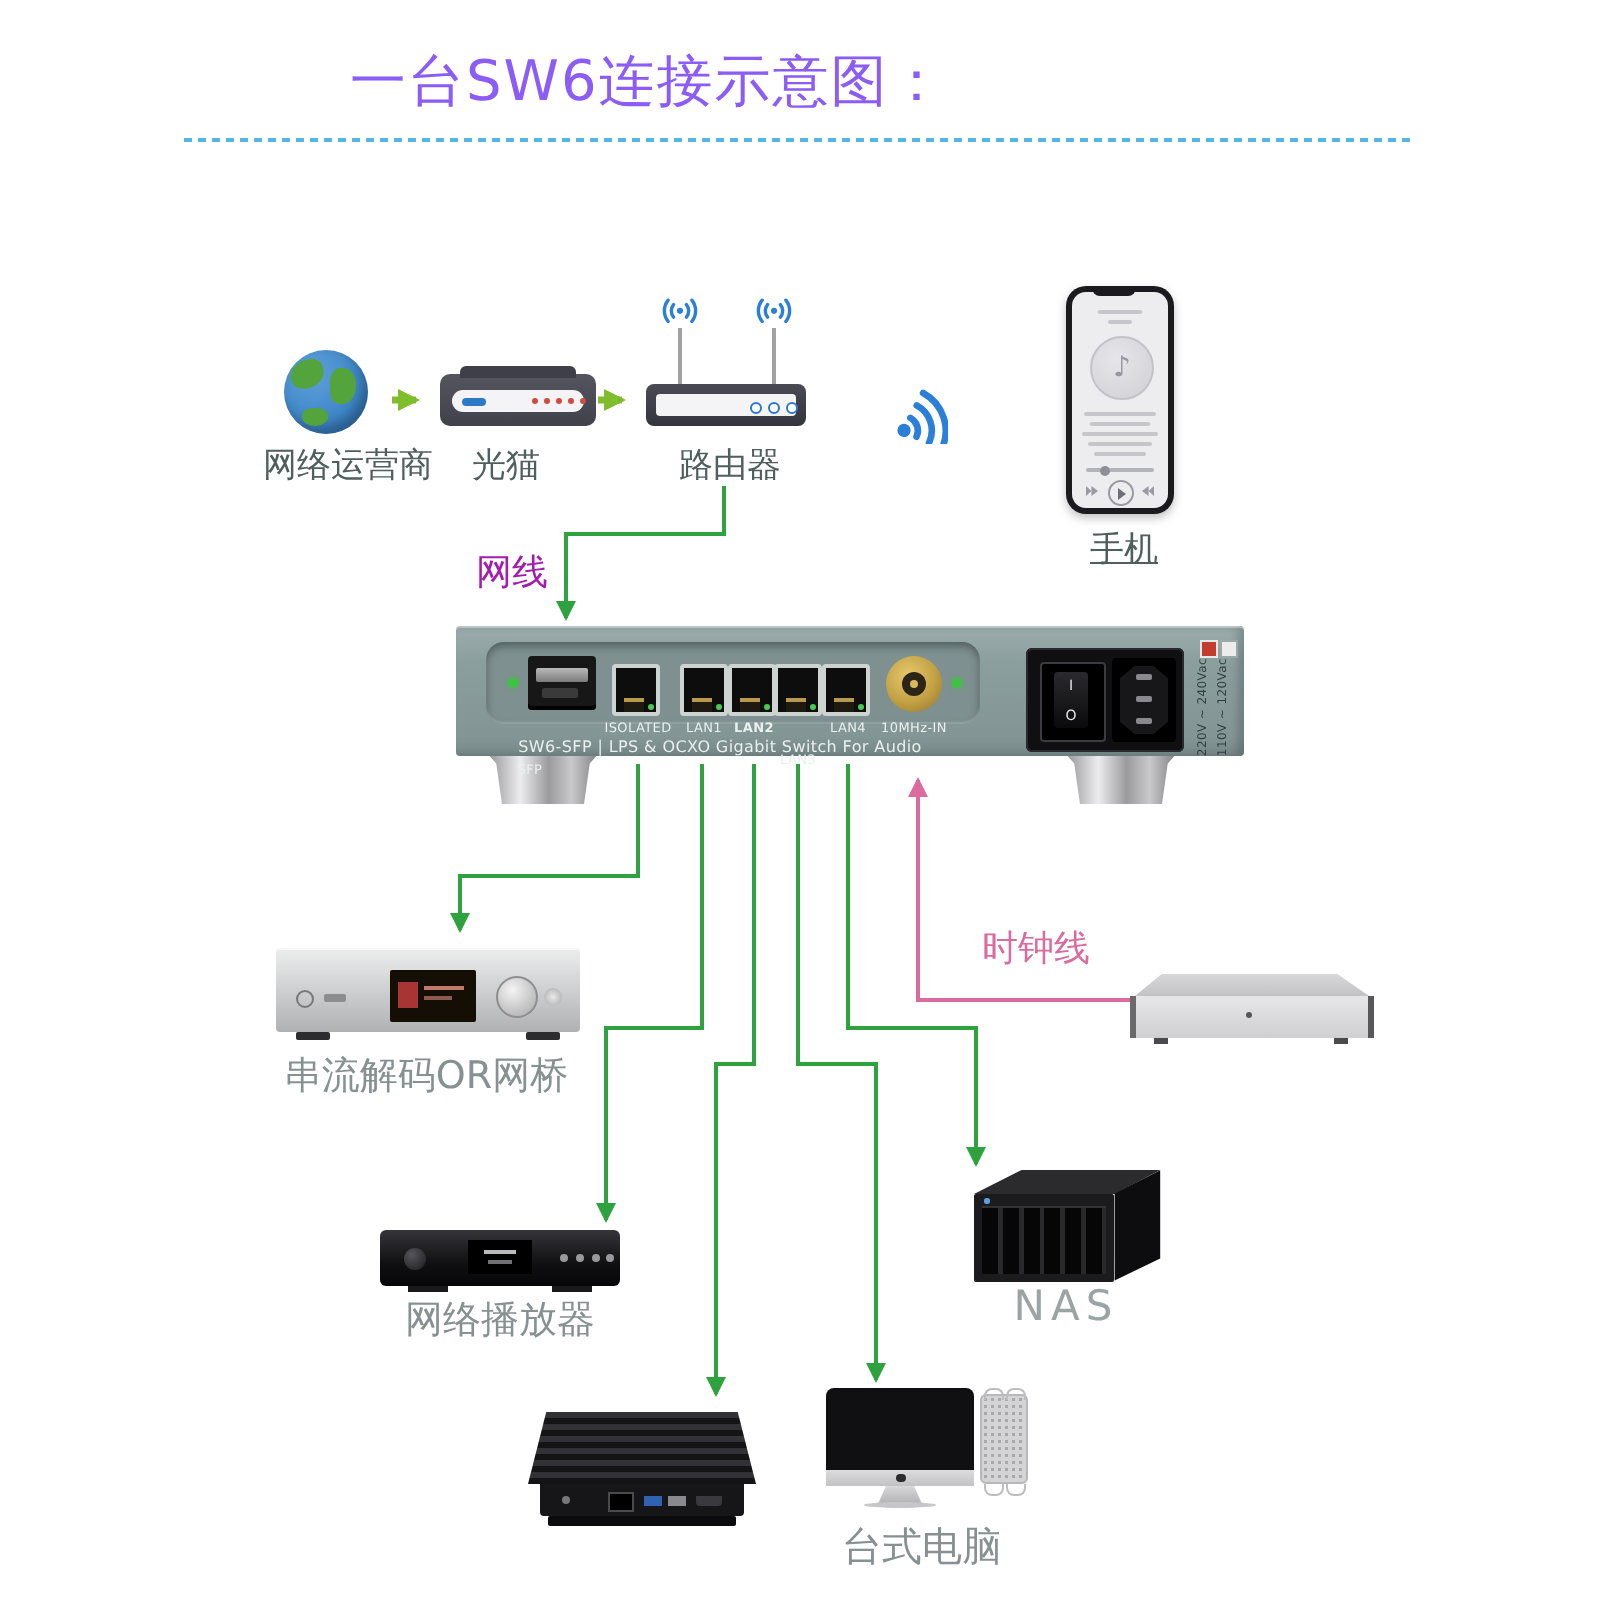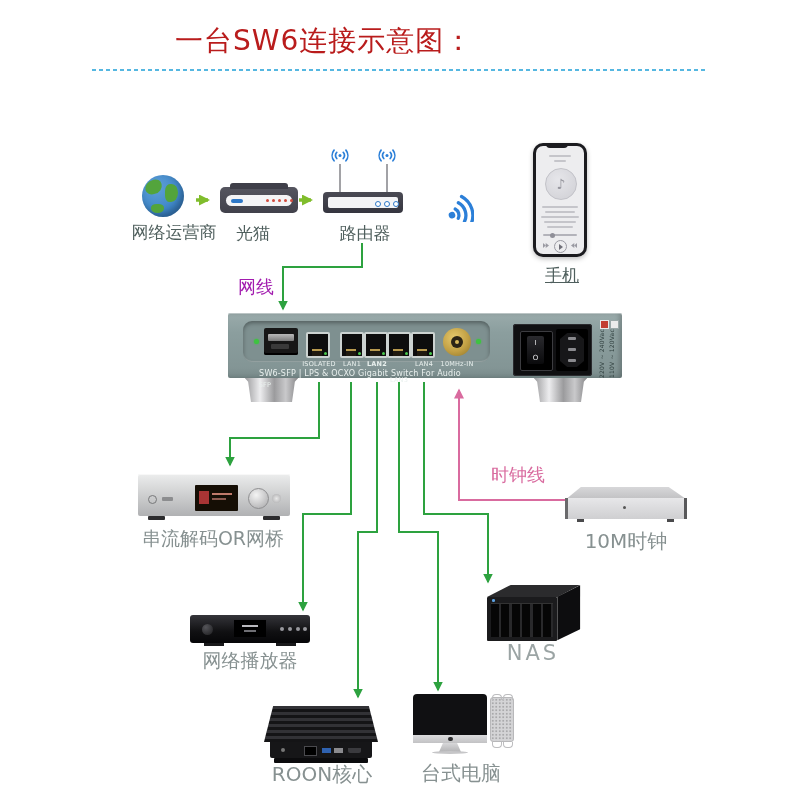--- a/index.html
+++ b/index.html
@@ -3,21 +3,21 @@
 <meta charset="utf-8">
 <style>
   html,body{margin:0;padding:0;background:#fff;}
   #canvas{position:relative;width:800px;height:800px;background:#ffffff;overflow:hidden;
           font-family:"DejaVu Sans","Liberation Sans",sans-serif;}
   .abs{position:absolute;}
   .lbl{position:absolute;text-align:center;color:#4f5f5d;font-size:17px;line-height:1.1;}
   .dev-lbl{position:absolute;text-align:center;color:#879191;font-size:19px;line-height:1.1;}
 
   
-  #title{position:absolute;left:175px;top:22px;font-size:28px;letter-spacing:1px;color:#b91c1c;}
+  #title{position:absolute;left:175px;top:22px;font-size:28px;letter-spacing:1px;color:#8b5cf6;}
   #divider{position:absolute;left:92px;top:69px;width:616px;height:2px;
            background:repeating-linear-gradient(90deg,#55b7e1 0 4px,transparent 4px 7px);}
 
   
   #globe{left:142px;top:175px;width:42px;height:42px;border-radius:50%;
          background:radial-gradient(circle at 35% 30%,#5e9fd8,#3e86c8 60%,#2f6eae);overflow:hidden;
          box-shadow:inset -3px -4px 6px rgba(0,0,0,.25);}
   .blob{position:absolute;background:#53a43c;}
   #blob1{left:3px;top:5px;width:17px;height:14px;border-radius:60% 40% 55% 45%;transform:rotate(-15deg);}
   #blob2{left:23px;top:9px;width:13px;height:18px;border-radius:45% 55% 60% 40%;}
@@ -334,21 +334,20 @@
   </div>
   <div class="dev-lbl" style="left:127px;top:528px;width:172px;">串流解码OR网桥</div>
 
   <div id="clock10m" class="abs">
     <div class="top"></div>
       <div class="front"></div>
       <div class="dot"></div>
     <div class="ft" style="left:14px;"></div>
       <div class="ft" style="left:104px;"></div>
   </div>
-  <div class="dev-lbl" style="left:563px;top:530px;width:126px;font-size:20px;">10M时钟</div>
 
   <div id="nas" class="abs">
     <div class="topf"></div>
       <div class="sidef"></div>
       <div class="frontf"></div>
     <div class="bays"></div>
     <span class="led"></span>
   </div>
   <div class="dev-lbl" style="left:493px;top:642px;width:80px;font-size:21px;letter-spacing:3px;color:#9ba4a4;">NAS</div>
 
@@ -372,21 +371,20 @@
     <div class="top"></div>
     <div class="front">
       <span class="led"></span>
       <div class="eth"></div>
         <div class="usb1"></div>
         <div class="usb2"></div>
         <div class="hdmi"></div>
     </div>
     <div class="base"></div>
   </div>
-  <div class="dev-lbl" style="left:262px;top:763px;width:120px;font-size:20px;">ROON核心</div>
 
   <div id="imac" class="abs">
     <div class="scr"></div>
       <div class="chin"></div>
       <div class="logo"></div>
     <div class="stand"></div>
       <div class="base"></div>
   </div>
   <div id="macpro" class="abs">
     <div class="tower"></div>

